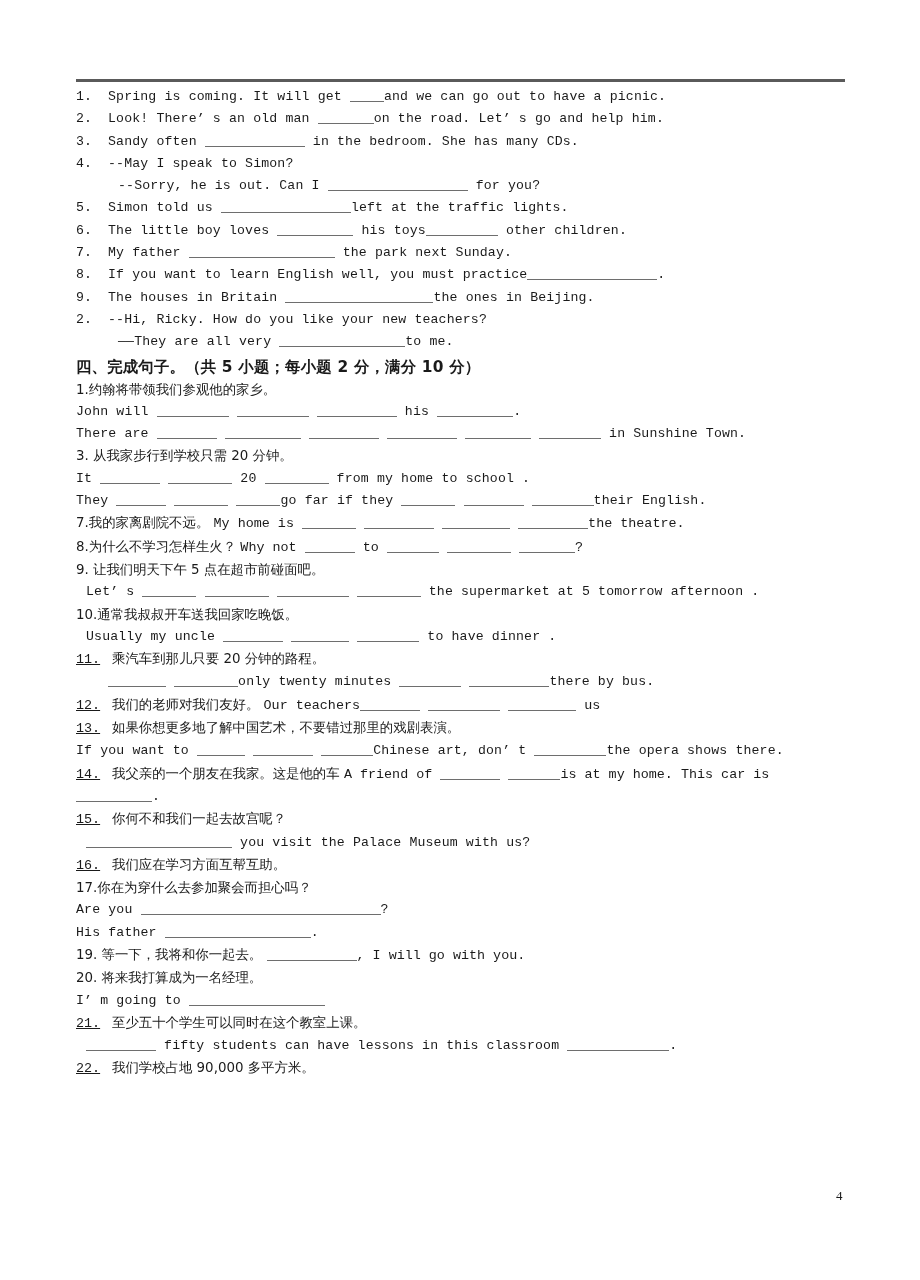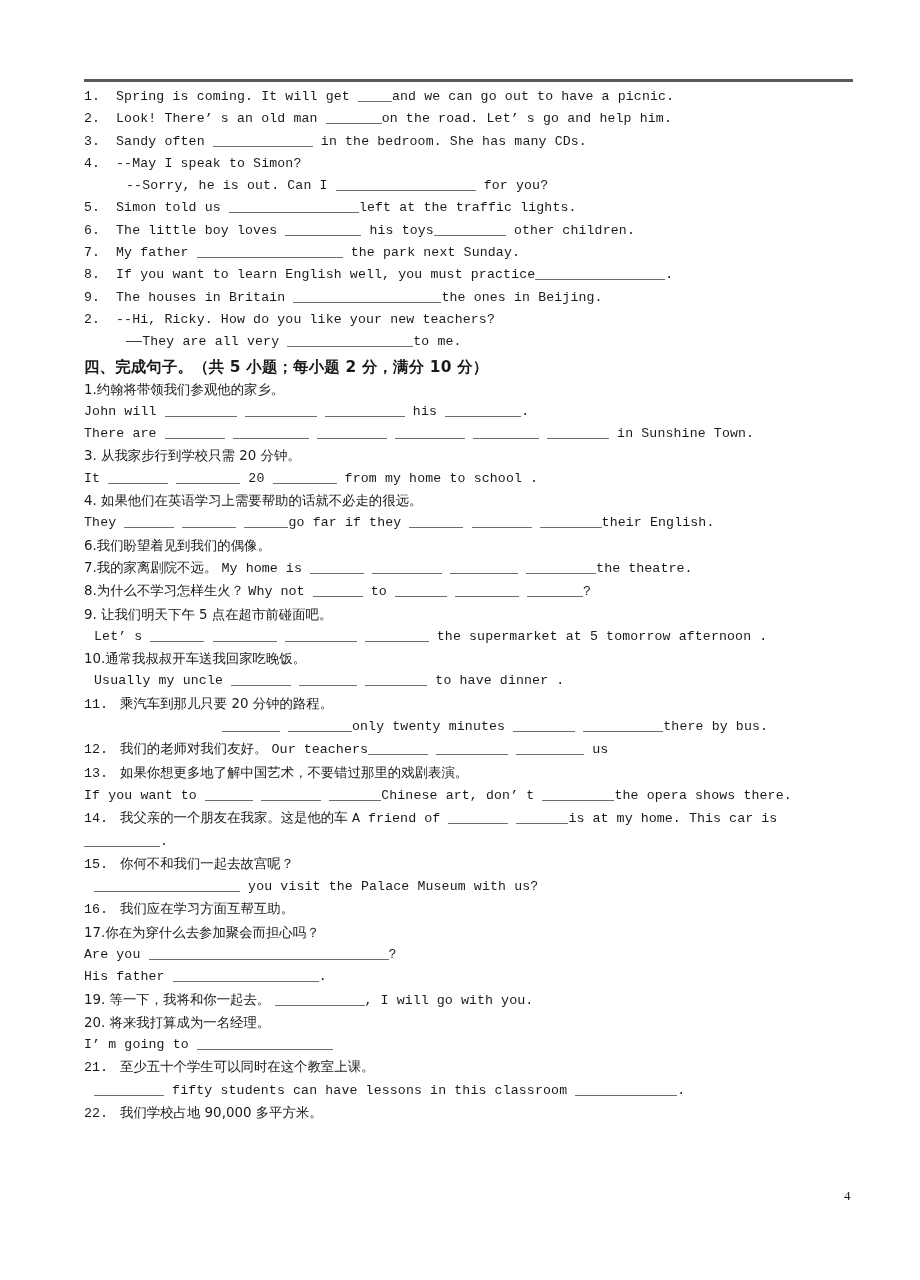--- a/index.html
+++ b/index.html
@@ -10,21 +10,21 @@
   body {
     width: 920px;
     height: 1280px;
     position: relative;
     font-family: "Liberation Mono", "DejaVu Sans Mono", monospace;
     color: #1a1a1a;
     overflow: hidden;
   }
   .page {
     position: absolute;
-    left: 8px; top: 0;
+    left: 0; top: 0;
     width: 829px;
     height: 1280px;
   }
   .rule {
     position: absolute;
     left: 76px;
     top: 79px;
     width: 769px;
     height: 3px;
     background: #5a5a5a;
@@ -50,22 +50,22 @@
     font-size: 13.4px;
     letter-spacing: 0;
   }
 
   
   .num {
     display: inline-block;
     width: 32px;
     font-family: "Liberation Mono", "DejaVu Sans Mono", monospace;
   }
-  .num.wide { width: 36px; }
-  .indent2 { padding-left: 32px; text-align: center; }
+  .num.wide { width: 36px; text-decoration: underline; }
+  .indent2 { padding-left: 32px; }
   .indent-sm { padding-left: 10px; }
 
   
   .bl {
     display: inline-block;
     border-bottom: 1px solid #6e6e6e;
     vertical-align: -2px;
     height: 12px;
   }
 
@@ -113,23 +113,21 @@
         <div class="ln en"><span class="num">2.</span><span>--Hi, Ricky. How do you like your new teachers?</span></div>
         <div class="ln en indent-sm"><span class="sp" style="width: 32px;"></span><span>——They are all very  </span><span class="bl" style="width: 126px;"></span><span>to me.</span></div>
       </div>
     <div class="sec-head">四、完成句子。（共 5 小题；每小题 2 分，满分 10 分）</div>
     <div id="sec4">
         <div class="ln zh"><span>1.约翰将带领我们参观他的家乡。</span></div>
         <div class="ln en"><span>John will </span><span class="bl" style="width: 72px;"></span><span> </span><span class="bl" style="width: 72px;"></span><span> </span><span class="bl" style="width: 80px;"></span><span> his </span><span class="bl" style="width: 76px;"></span><span>.</span></div>
         <div class="ln en"><span>There are </span><span class="bl" style="width: 60px;"></span><span> </span><span class="bl" style="width: 76px;"></span><span> </span><span class="bl" style="width: 70px;"></span><span> </span><span class="bl" style="width: 70px;"></span><span> </span><span class="bl" style="width: 66px;"></span><span> </span><span class="bl" style="width: 62px;"></span><span> in Sunshine Town.</span></div>
         <div class="ln zh"><span>3. 从我家步行到学校只需 20 分钟。</span></div>
         <div class="ln en"><span>It </span><span class="bl" style="width: 60px;"></span><span> </span><span class="bl" style="width: 64px;"></span><span> 20 </span><span class="bl" style="width: 64px;"></span><span> from my home to school .</span></div>
-        <div class="ln zh"><span>4. 如果他们在英语学习上需要帮助的话就不必走的很远。</span></div>
         <div class="ln en"><span>They </span><span class="bl" style="width: 50px;"></span><span> </span><span class="bl" style="width: 54px;"></span><span> </span><span class="bl" style="width: 44px;"></span><span>go far if they </span><span class="bl" style="width: 54px;"></span><span> </span><span class="bl" style="width: 60px;"></span><span> </span><span class="bl" style="width: 62px;"></span><span>their English.</span></div>
-        <div class="ln zh"><span>6.我们盼望着见到我们的偶像。</span></div>
         <div class="ln zh"><span>7.我的家离剧院不远。  </span><span style="font-family: &quot;Liberation Mono&quot;, &quot;DejaVu Sans Mono&quot;, monospace;">My home is </span><span class="bl" style="width: 54px;"></span><span style="font-family: &quot;Liberation Mono&quot;, &quot;DejaVu Sans Mono&quot;, monospace;"> </span><span class="bl" style="width: 70px;"></span><span style="font-family: &quot;Liberation Mono&quot;, &quot;DejaVu Sans Mono&quot;, monospace;"> </span><span class="bl" style="width: 68px;"></span><span style="font-family: &quot;Liberation Mono&quot;, &quot;DejaVu Sans Mono&quot;, monospace;"> </span><span class="bl" style="width: 70px;"></span><span style="font-family: &quot;Liberation Mono&quot;, &quot;DejaVu Sans Mono&quot;, monospace;">the theatre.</span></div>
         <div class="ln zh"><span>8.为什么不学习怎样生火？    </span><span style="font-family: &quot;Liberation Mono&quot;, &quot;DejaVu Sans Mono&quot;, monospace;">Why not </span><span class="bl" style="width: 50px;"></span><span style="font-family: &quot;Liberation Mono&quot;, &quot;DejaVu Sans Mono&quot;, monospace;"> to </span><span class="bl" style="width: 52px;"></span><span style="font-family: &quot;Liberation Mono&quot;, &quot;DejaVu Sans Mono&quot;, monospace;"> </span><span class="bl" style="width: 64px;"></span><span style="font-family: &quot;Liberation Mono&quot;, &quot;DejaVu Sans Mono&quot;, monospace;"> </span><span class="bl" style="width: 56px;"></span><span style="font-family: &quot;Liberation Mono&quot;, &quot;DejaVu Sans Mono&quot;, monospace;">?</span></div>
         <div class="ln zh"><span>9. 让我们明天下午 5 点在超市前碰面吧。</span></div>
         <div class="ln en indent-sm"><span>Let’ s </span><span class="bl" style="width: 54px;"></span><span> </span><span class="bl" style="width: 64px;"></span><span> </span><span class="bl" style="width: 72px;"></span><span> </span><span class="bl" style="width: 64px;"></span><span>  the supermarket at 5 tomorrow afternoon .</span></div>
         <div class="ln zh"><span>10.通常我叔叔开车送我回家吃晚饭。</span></div>
         <div class="ln en indent-sm"><span>Usually my uncle </span><span class="bl" style="width: 60px;"></span><span> </span><span class="bl" style="width: 58px;"></span><span> </span><span class="bl" style="width: 62px;"></span><span> to have dinner .</span></div>
         <div class="ln zh"><span class="num wide">11.</span><span>乘汽车到那儿只要 20 分钟的路程。</span></div>
         <div class="ln en indent2"><span class="bl" style="width: 58px;"></span><span> </span><span class="bl" style="width: 64px;"></span><span>only twenty minutes </span><span class="bl" style="width: 62px;"></span><span> </span><span class="bl" style="width: 80px;"></span><span>there by bus.</span></div>
         <div class="ln zh"><span class="num wide">12.</span><span>我们的老师对我们友好。    </span><span style="font-family: &quot;Liberation Mono&quot;, &quot;DejaVu Sans Mono&quot;, monospace;">Our teachers</span><span class="bl" style="width: 60px;"></span><span style="font-family: &quot;Liberation Mono&quot;, &quot;DejaVu Sans Mono&quot;, monospace;">  </span><span class="bl" style="width: 72px;"></span><span style="font-family: &quot;Liberation Mono&quot;, &quot;DejaVu Sans Mono&quot;, monospace;"> </span><span class="bl" style="width: 68px;"></span><span style="font-family: &quot;Liberation Mono&quot;, &quot;DejaVu Sans Mono&quot;, monospace;"> us</span></div>
         <div class="ln zh"><span class="num wide">13.</span><span>如果你想更多地了解中国艺术，不要错过那里的戏剧表演。</span></div>

